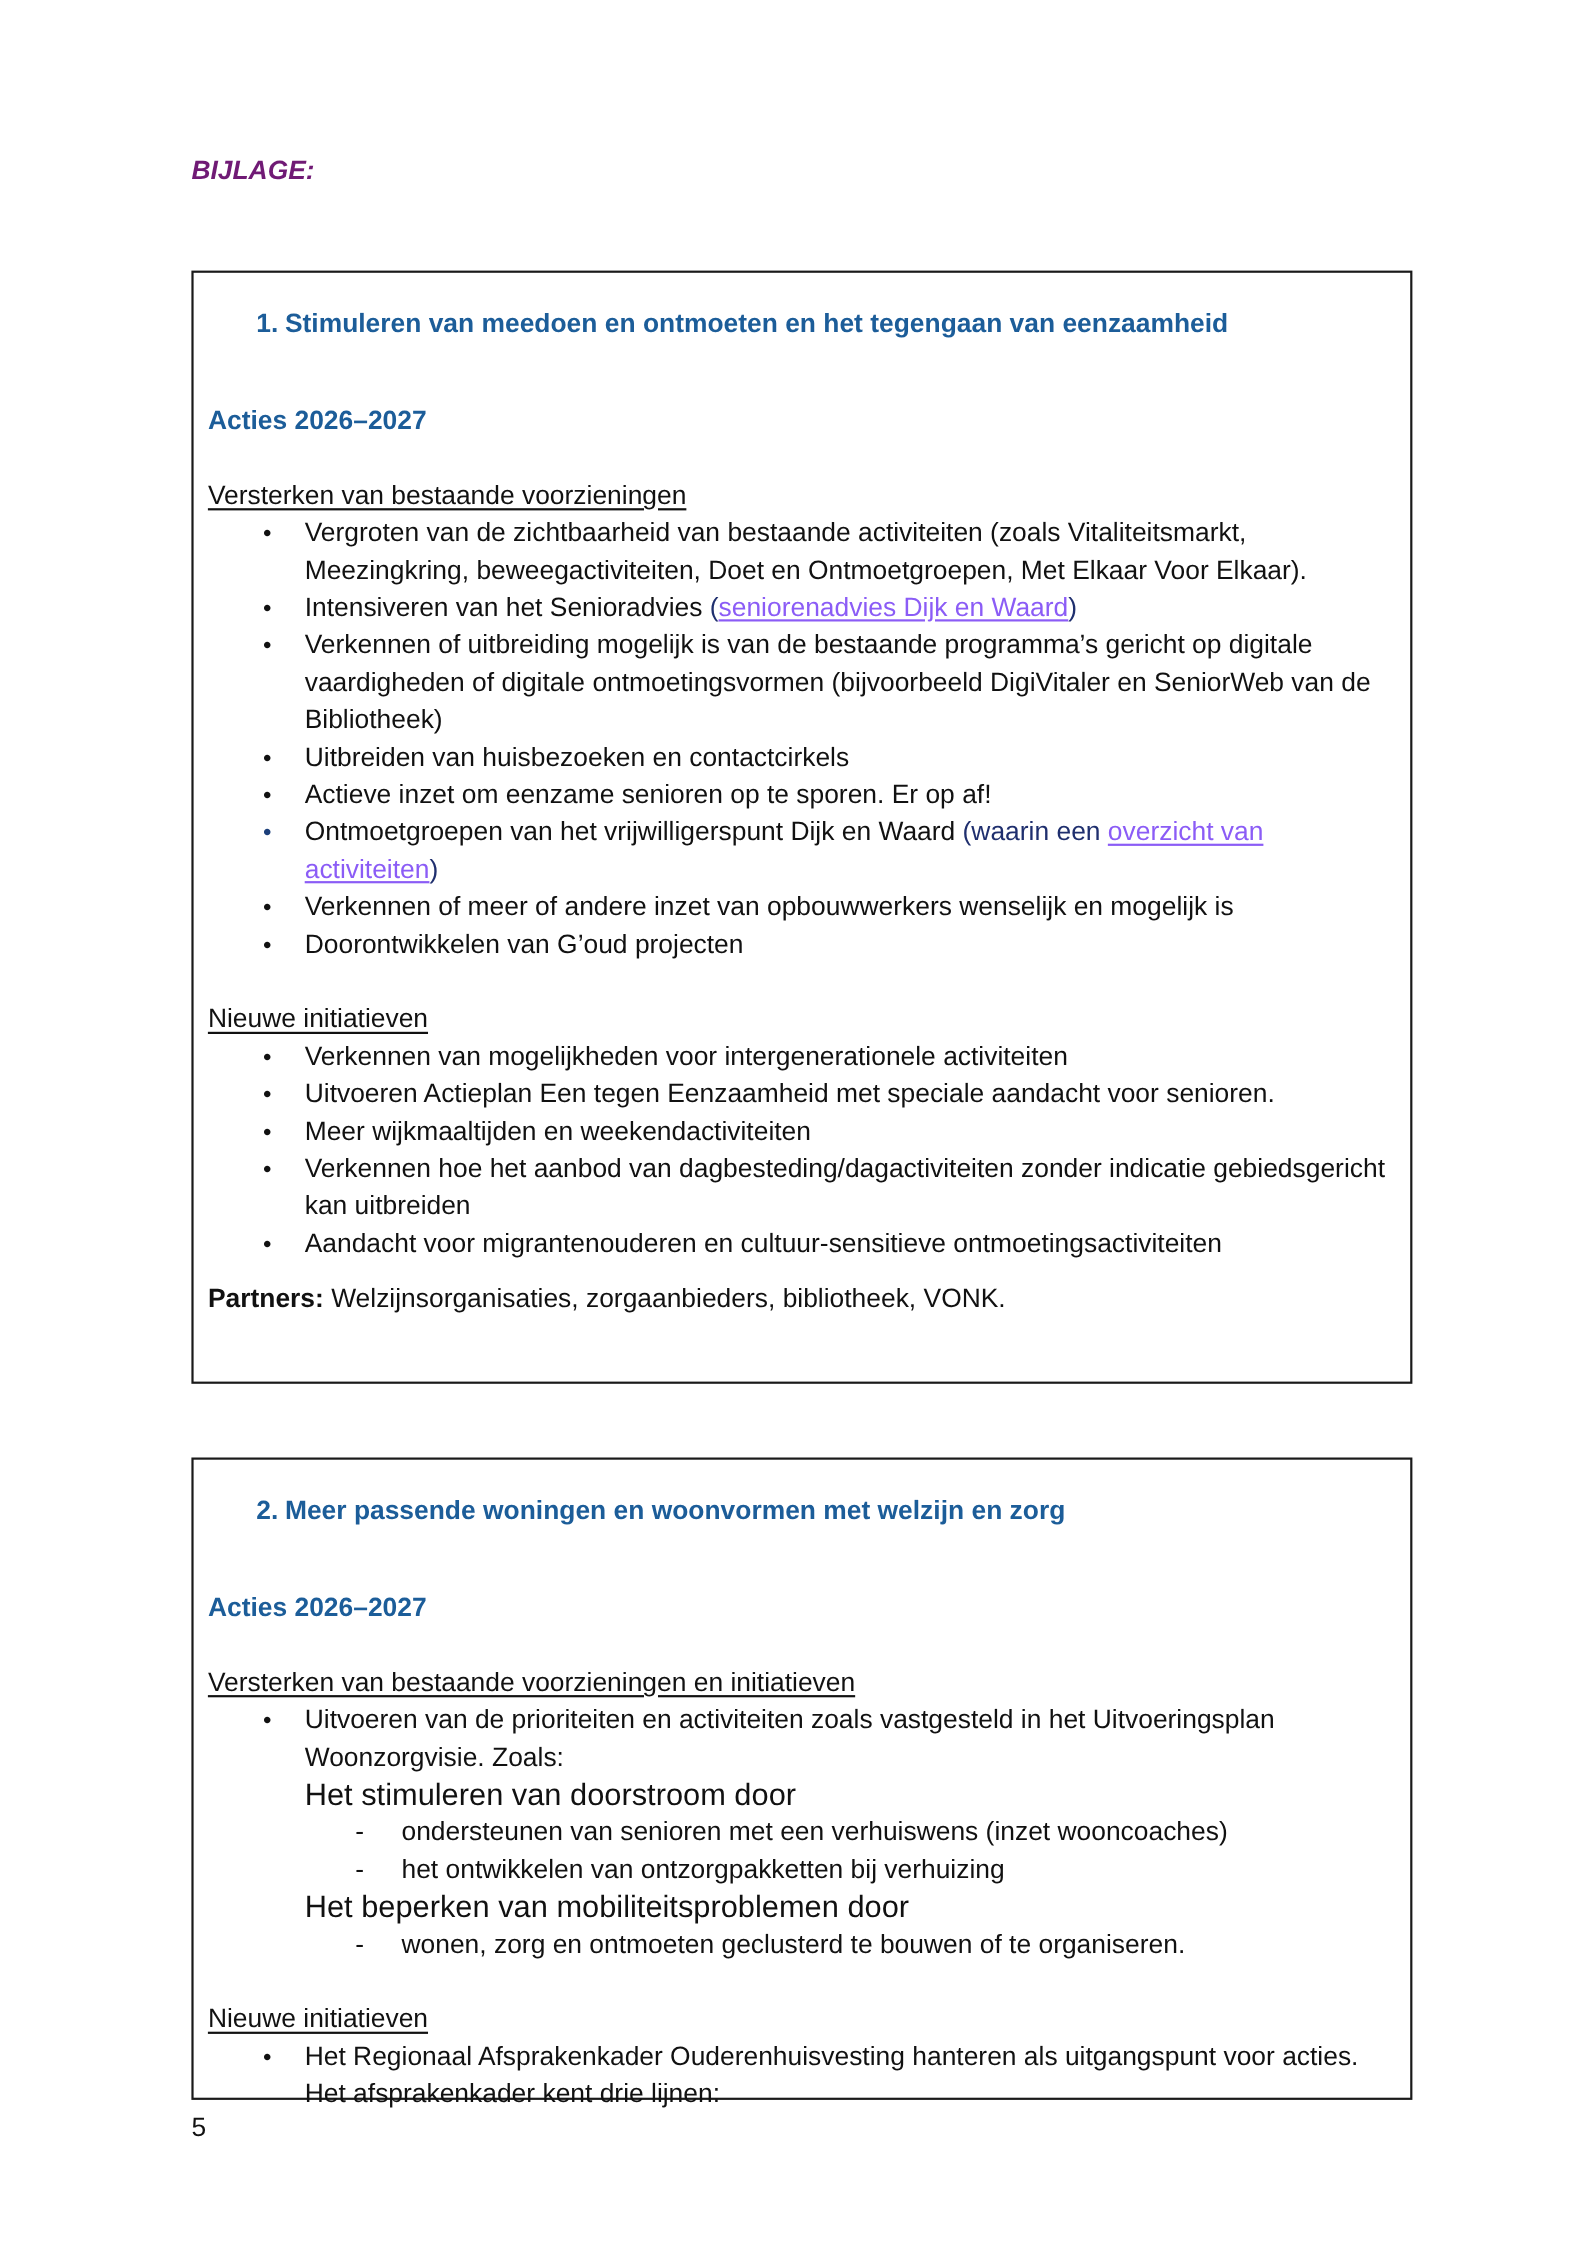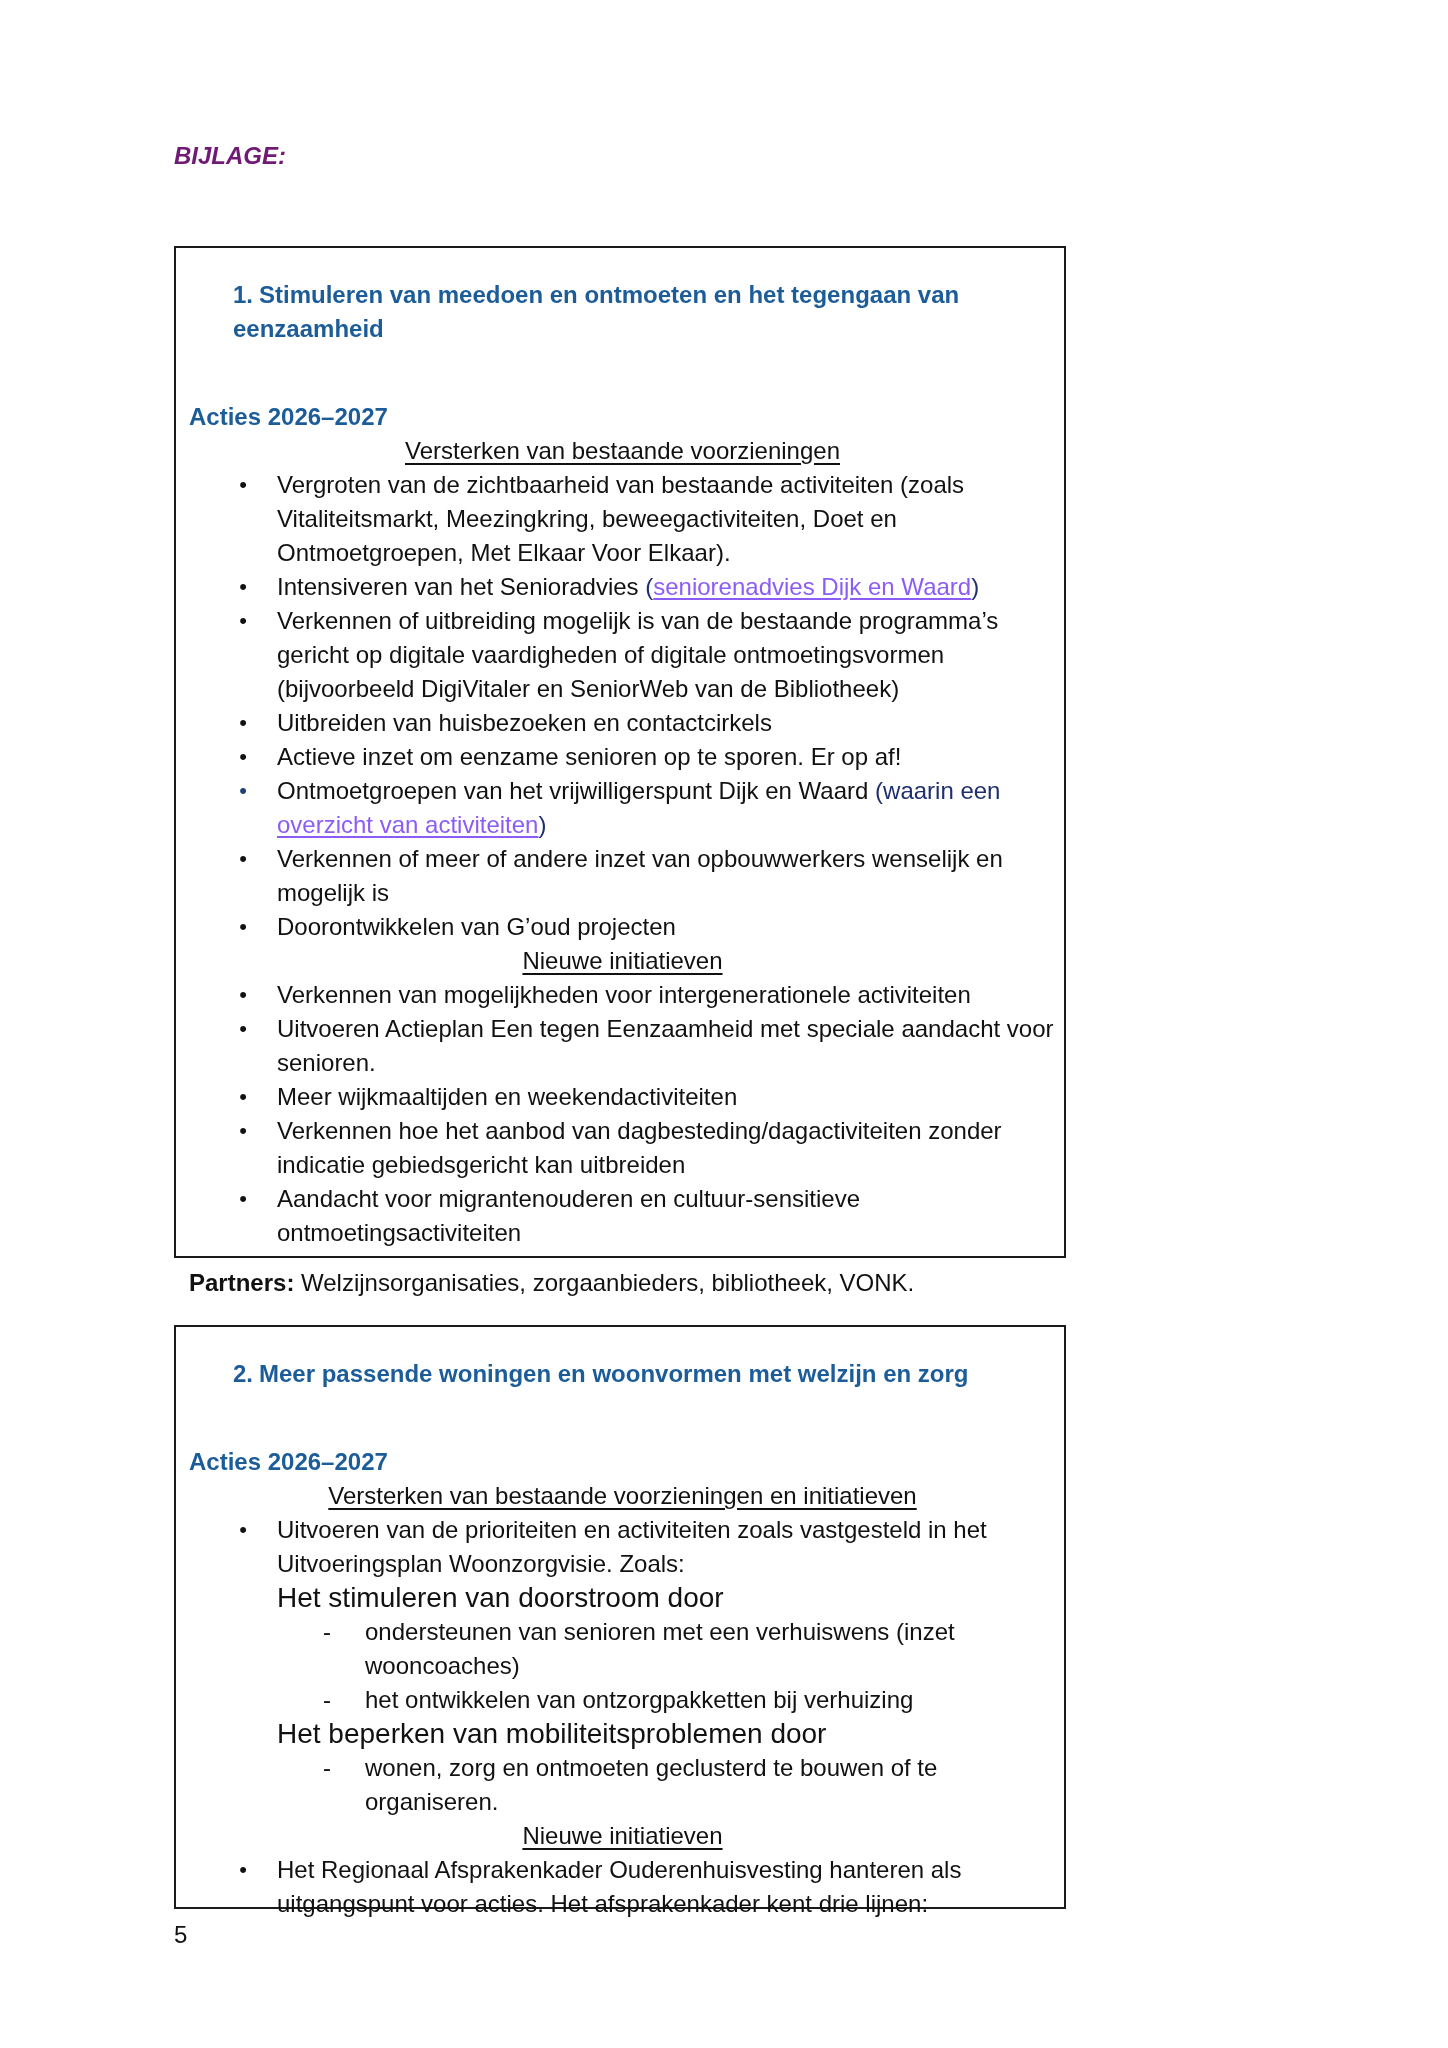--- a/index.html
+++ b/index.html
@@ -6,38 +6,38 @@
   body {
     width: 1448px; height: 2048px; position: relative; overflow: hidden;
     font-family: "Liberation Sans", "DejaVu Sans", sans-serif;
     color: #111111;
   }
   .page-header {
     position: absolute; left: 174px; top: 138px;
     font-weight: bold; font-size: 24px; line-height: 36px; color: #701a75; font-style: italic;
   }
   .box {
-    position: absolute; left: 174px; width: 892px;
+    position: absolute; left: 174px; width: 1110px;
     border: 2px solid #1a1a1a; box-sizing: border-box;
     padding-left: 13px; padding-right: 8px;
   }
   #box1 { top: 246px; height: 1012px; }
   #box2 { top: 1325px; height: 584px; }
   .goal-title {
     color: #1c5d99; font-weight: bold; font-size: 24px; line-height: 34px;
     padding-left: 44px; margin-top: 30px;
   }
   .goal-title .num { margin-right: 6px; }
   .acties {
     color: #1c5d99; font-weight: bold; font-size: 24px; line-height: 34px;
     margin-top: 54px;
   }
   .subhead {
-    font-size: 24px; line-height: 34px; 
-    text-decoration: underline; text-underline-offset: 4px; text-align: center;
+    font-size: 24px; line-height: 34px; margin-top: 34px;
+    text-decoration: underline; text-underline-offset: 4px;
   }
   ul.blist { list-style: none; margin: 0; padding: 0; }
   ul.blist > li {
     position: relative; padding-left: 88px;
     font-size: 24px; line-height: 34px;
   }
   ul.blist > li .bullet {
     position: absolute; left: 44px; top: 0; width: 20px; text-align: center;
     font-size: 22px;
   }

